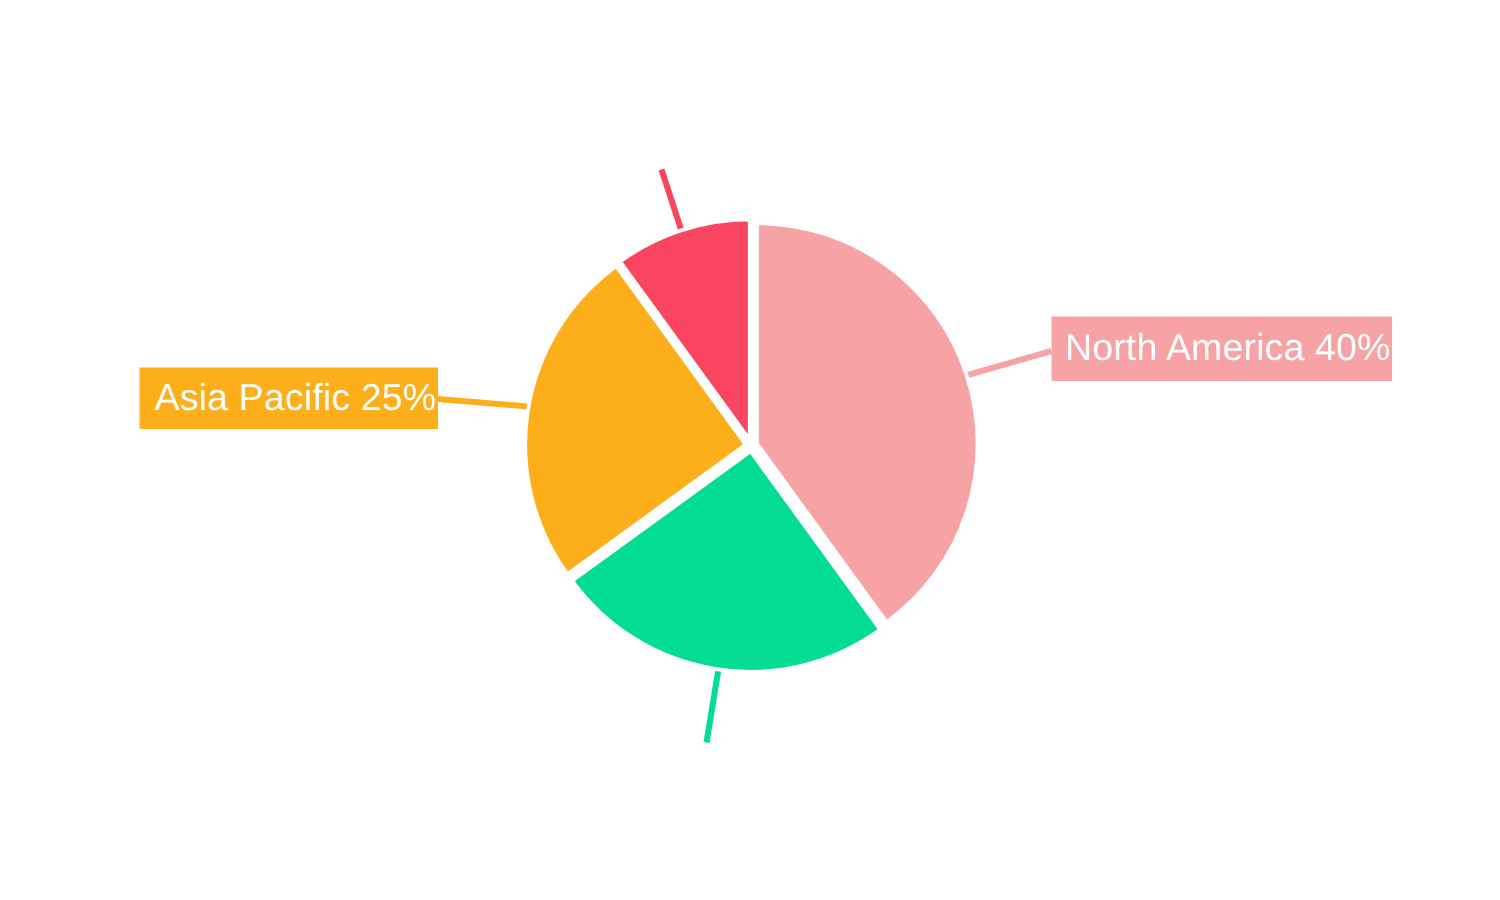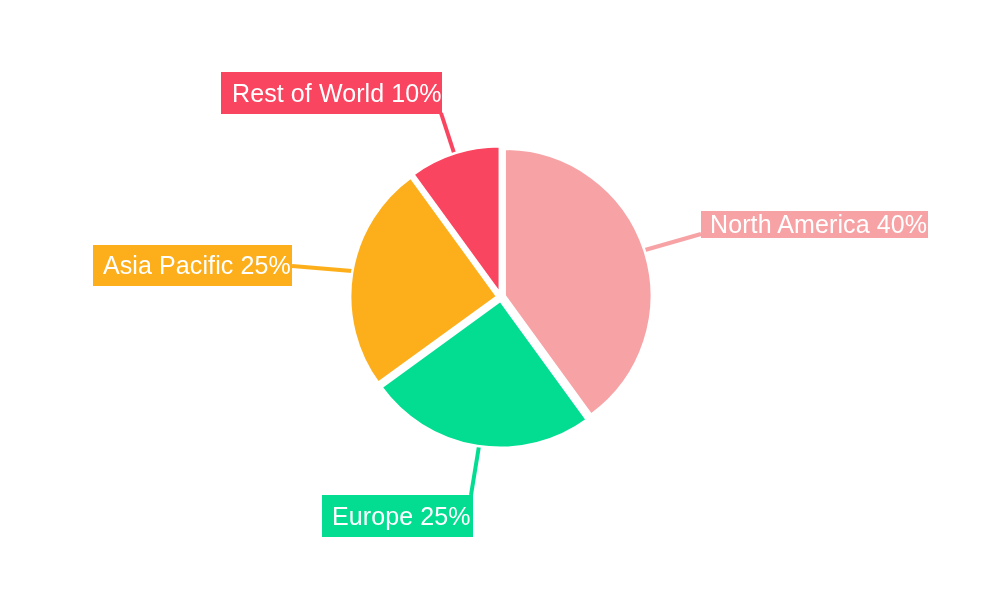--- a/index.html
+++ b/index.html
@@ -40,21 +40,21 @@
   }
   .callout-text {
     color: #ffffff;
   }
 
   
   #callout-north-america {
     left: 701px;
     top: 211px;
     width: 227px;
-    height: 27px;
+    height: 43px;
     padding-left: 9px;
   }
   
   #callout-rest-of-world {
     left: 221px;
     top: 72px;
     width: 221px;
     height: 42px;
     padding-left: 11px;
   }
@@ -93,25 +93,19 @@
         <path d="M 500.3929091280719 300.8330209121816 L 586.7973412150654 419.7585190852989 A 147 147 0 0 1 381.46741095495463 387.23745299917516 Z" fill="#02dd92" stroke="#ffffff" stroke-width="2.5"></path>
         <path d="M 497.1669790878184 296.3929091280719 L 378.2414809147011 382.79734121506544 A 147 147 0 0 1 410.76254700082484 177.46741095495463 Z" fill="#fdaf1b" stroke="#ffffff" stroke-width="2.5"></path>
         <path d="M 499.8007668482297 293.30913987156174 L 413.3963347612362 174.38364169844448 A 147 147 0 0 1 499.8007668482297 146.30913987156174 Z" fill="#fa4560" stroke="#ffffff" stroke-width="2.5"></path>
       </g>
   </svg>
 
   <div class="callout" id="callout-north-america" style="background: rgb(247, 163, 166);">
     <span class="callout-text">North America 40%</span>
   </div>
 
-  <div class="callout" id="callout-rest-of-world" style="background: rgb(250, 69, 96);">
-    <span class="callout-text">Rest of World 10%</span>
-  </div>
 
   <div class="callout" id="callout-asia-pacific" style="background: rgb(253, 175, 27);">
     <span class="callout-text">Asia Pacific 25%</span>
   </div>
 
-  <div class="callout" id="callout-europe" style="background: rgb(2, 221, 146);">
-    <span class="callout-text">Europe 25%</span>
-  </div>
 
 </div>
 
 </body></html>

